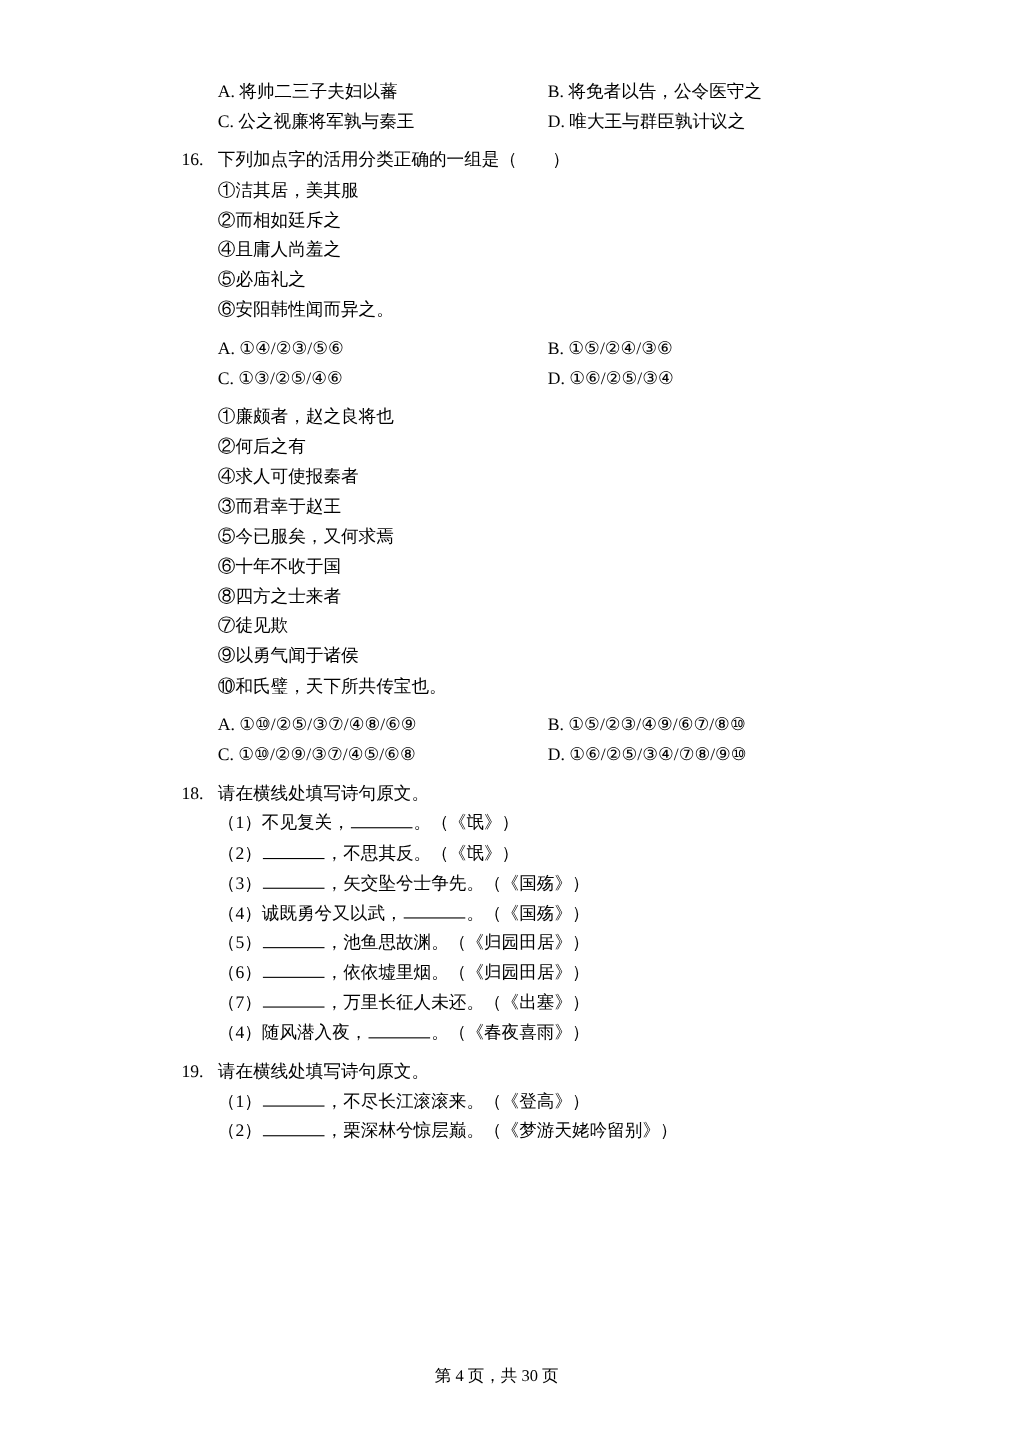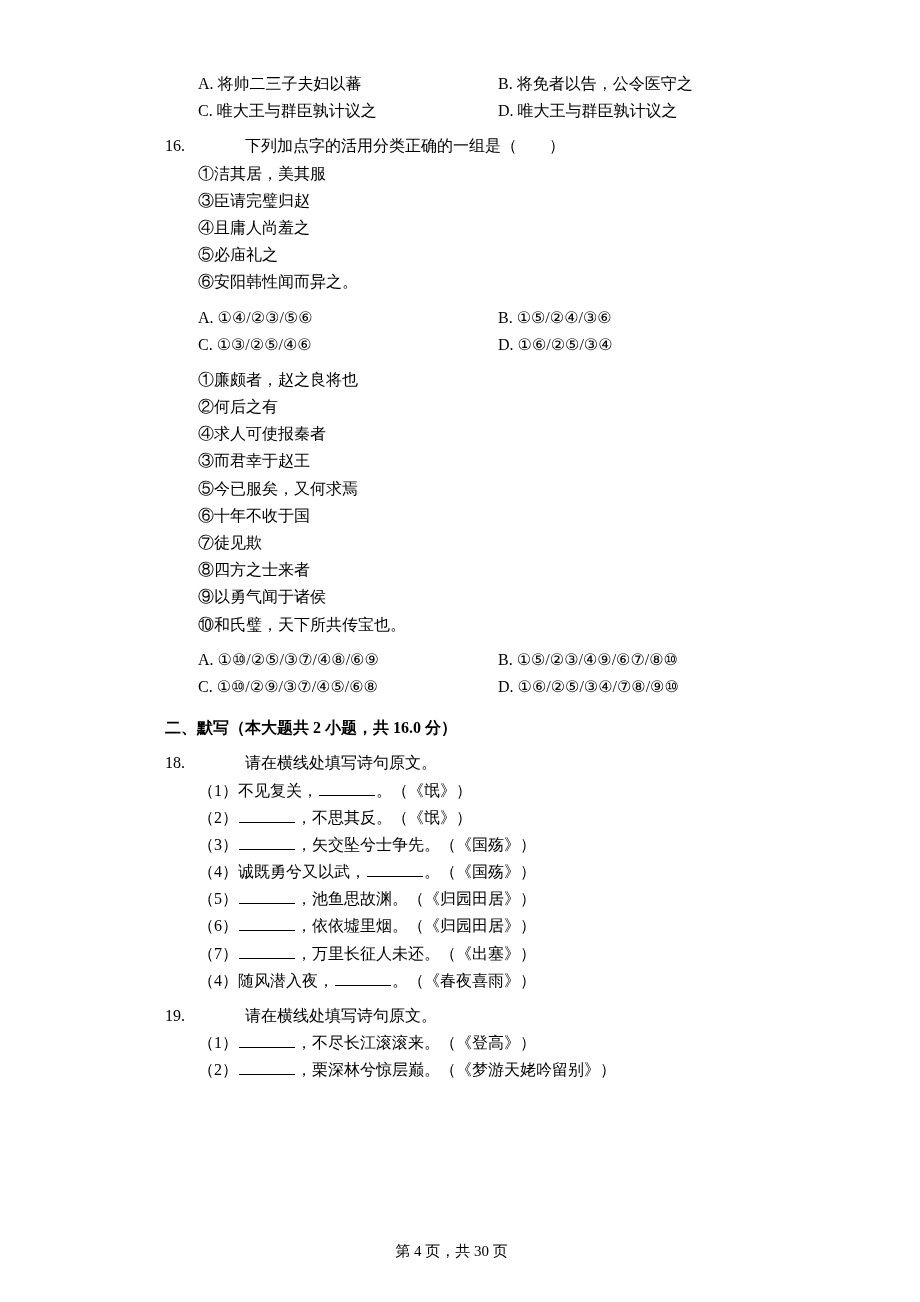--- a/index.html
+++ b/index.html
@@ -27,21 +27,20 @@
   }
   .opt-right {
     flex: 1;
   }
   .question-block {
     margin-top: 8px;
   }
   .q-line {
     display: flex;
     align-items: baseline;
-    gap: 47px;
   }
   .q-num {
     width: 33px;
     flex-shrink: 0;
   }
   .q-body {
     flex: 1;
   }
   .list-lines .line {
     padding-left: 33px;
@@ -76,32 +75,32 @@
 </head>
 <body>
 
 <div class="page">
 
   <div class="options-row">
     <div class="opt-left">A. 将帅二三子夫妇以蕃</div>
     <div class="opt-right">B. 将免者以告，公令医守之</div>
   </div>
   <div class="options-row">
-    <div class="opt-left">C. 唯大王与群臣孰计议之</div>
+    <div class="opt-left">C. 公之视廉将军孰与秦王</div>
     <div class="opt-right">D. 唯大王与群臣孰计议之</div>
   </div>
 
   <div class="question-block">
     <div class="q-line">
       <div class="q-num">16.</div>
       <div class="q-body">下列加点字的活用分类正确的一组是（　　）</div>
     </div>
     <div class="list-lines">
       <div class="line">①洁其居，美其服</div>
-      <div class="line">③臣请完璧归赵</div>
+      <div class="line">②而相如廷斥之</div>
       <div class="line">④且庸人尚羞之</div>
       <div class="line">⑤必庙礼之</div>
       <div class="line">⑥安阳韩性闻而异之。</div>
     </div>
     <div class="gap"></div>
     <div class="options-row">
       <div class="opt-left">A. ①④/②③/⑤⑥</div>
       <div class="opt-right">B. ①⑤/②④/③⑥</div>
     </div>
     <div class="options-row">
@@ -111,37 +110,36 @@
   </div>
 
   <div class="question-block">
     <div class="list-lines">
       <div class="line">①廉颇者，赵之良将也</div>
       <div class="line">②何后之有</div>
       <div class="line">④求人可使报秦者</div>
       <div class="line">③而君幸于赵王</div>
       <div class="line">⑤今已服矣，又何求焉</div>
       <div class="line">⑥十年不收于国</div>
+      <div class="line">⑧四方之士来者</div>
       <div class="line">⑦徒见欺</div>
-      <div class="line">⑧四方之士来者</div>
       <div class="line">⑨以勇气闻于诸侯</div>
       <div class="line">⑩和氏璧，天下所共传宝也。</div>
     </div>
     <div class="gap"></div>
     <div class="options-row">
       <div class="opt-left">A. ①⑩/②⑤/③⑦/④⑧/⑥⑨</div>
       <div class="opt-right">B. ①⑤/②③/④⑨/⑥⑦/⑧⑩</div>
     </div>
     <div class="options-row">
       <div class="opt-left">C. ①⑩/②⑨/③⑦/④⑤/⑥⑧</div>
       <div class="opt-right">D. ①⑥/②⑤/③④/⑦⑧/⑨⑩</div>
     </div>
   </div>
 
-  <div class="section-header">二、默写（本大题共 2 小题，共 16.0 分）</div>
 
   <div class="question-block">
     <div class="q-line">
       <div class="q-num">18.</div>
       <div class="q-body">请在横线处填写诗句原文。</div>
     </div>
     <div class="fill-lines">
       <div class="line"><span>（1）不见复关，</span><span class="blank"></span><span>。（《氓》）</span></div>
       <div class="line"><span>（2）</span><span class="blank"></span><span>，不思其反。（《氓》）</span></div>
       <div class="line"><span>（3）</span><span class="blank"></span><span>，矢交坠兮士争先。（《国殇》）</span></div>

